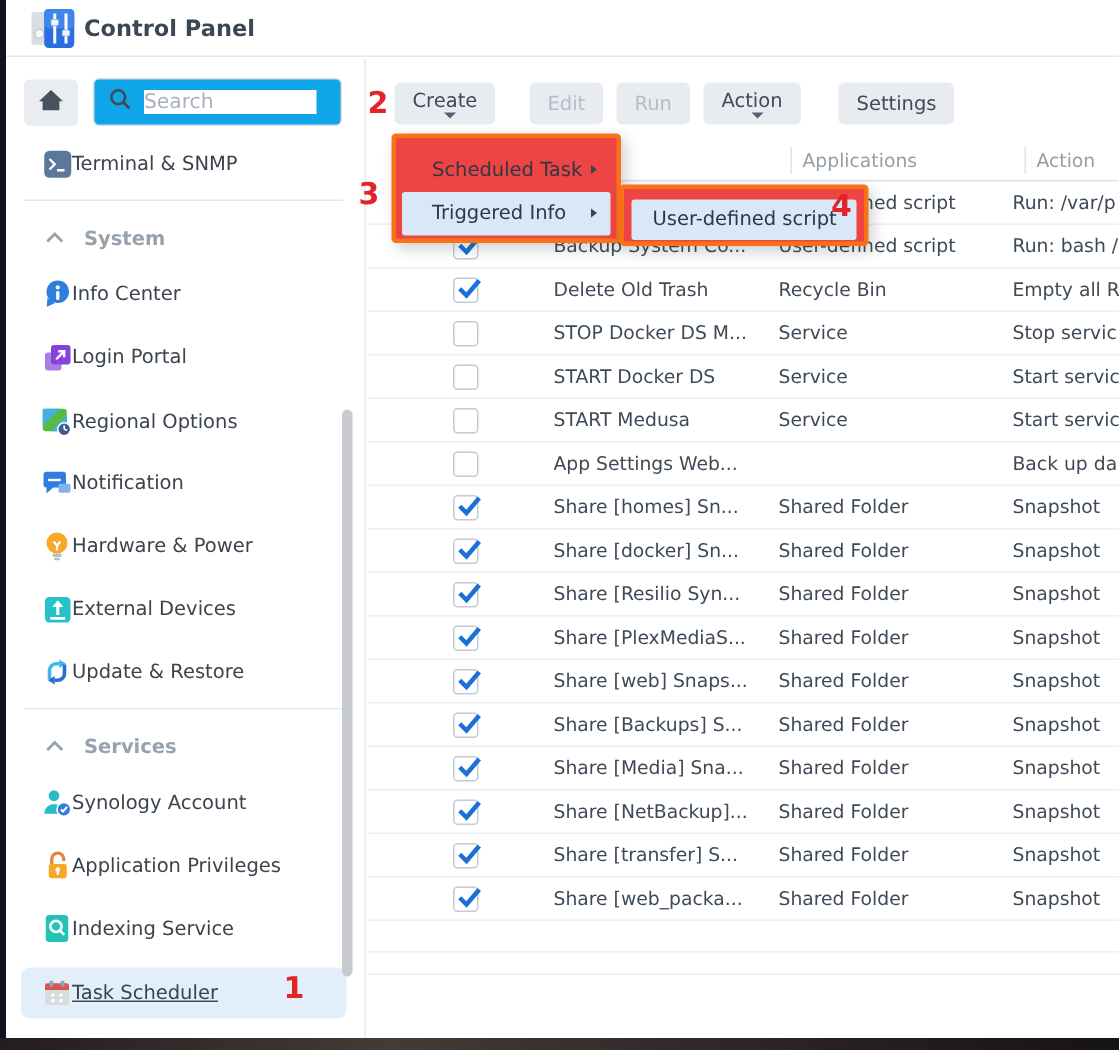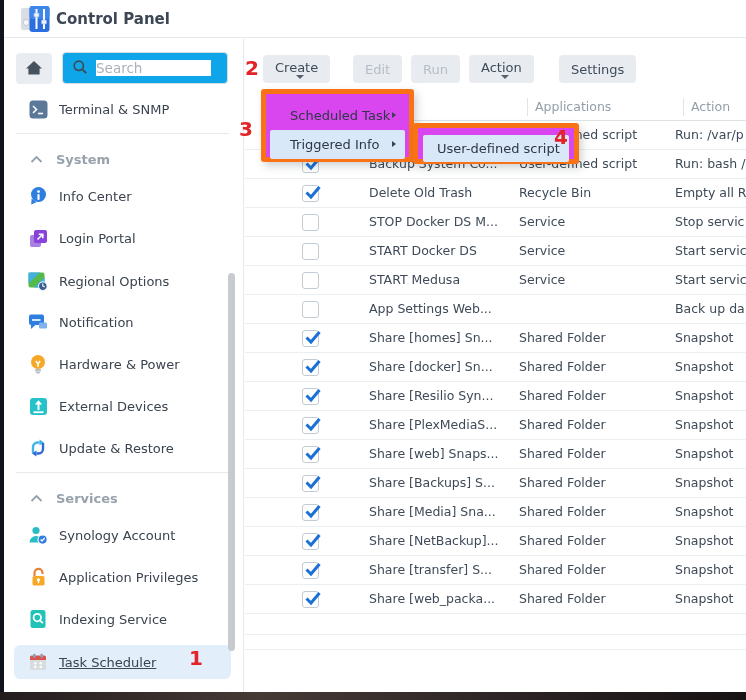--- a/index.html
+++ b/index.html
@@ -29,21 +29,21 @@
   .search-box { position:absolute; left:58px; top:13px; width:166px; height:32px;
     border:1px solid #d7dce2; border-radius:4px; background:#0ea5e9;
     display:flex; align-items:center; padding:0 9px; }
   .search-box input { border:none; outline:none; width:115px; margin-left:8px;
     font-family:inherit; font-size:13.5px; color:#3e4a57; }
   .search-box input::placeholder { color:#a9b1bb; }
   .side-item { position:absolute; left:10px; width:220px; height:32px;
     display:flex; align-items:center; cursor:pointer; }
   .side-item .ic { width:20px; height:20px; margin-left:14px; flex:0 0 20px;
     display:flex; align-items:center; justify-content:center; }
-  .side-item .lb { margin-left:11px; font-size:13px; color:#3a434e; white-space:nowrap; }
+  .side-item .lb { font-size:13px; color:#3a434e; white-space:nowrap; }
   .side-section { position:absolute; left:10px; width:220px; height:32px;
     display:flex; align-items:center; cursor:pointer; }
   .side-section .chev { margin-left:16px; }
   .side-section .lb { margin-left:13px; font-size:13px; font-weight:bold; color:#98a2ac; }
   .side-divider { position:absolute; left:12px; width:213px; height:1px; background:#e7eaed; }
   .side-item.selected { background:#e3eefb; border-radius:6px; left:10px; width:217px; height:34px;text-decoration:underline; }
   .side-scrollbar { position:absolute; left:228px; top:273px; width:7px; height:378px;
     background:#c7cbd0; border-radius:4px; z-index:8; }
 
   
@@ -67,21 +67,21 @@
   .trow .name { left:124px; width:147px; }
   .trow .app  { left:274px; width:152px; }
   .trow .act  { left:430px; width:71px; }
   .cb { position:absolute; left:57px; top:6px; width:17px; height:17px;
     border:1px solid #c3ccd4; border-radius:3px; background:#fff; }
   .cb svg { display:none; position:absolute; left:0px; top:-3px; overflow:visible; }
   .cb.on svg { display:block; }
   .filler-line { position:absolute; left:0; width:501px; height:1px; background:#eceff2; }
 
   
-  .menu-panel { position:absolute; background:#d946ef; border:5px solid #f97316; border-radius:3px;
+  .menu-panel { position:absolute; background:#ef4444; border:3px solid #f97316; border-radius:3px;
     box-shadow:3px 4px 9px rgba(40,50,60,.22); z-index:60; }
   #create-menu { left:261px; top:89px; width:153px; height:73px; padding-top:7px; }
   .menu-item { position:relative; height:29px; margin:0 4px; border-radius:2px;
     display:flex; align-items:center; padding-left:20px; font-size:13px; color:#2e3844; cursor:pointer; }
   .menu-item.hl { background:#d8e8f8; }
   .menu-arrow { position:absolute; right:9px; top:11px; width:0; height:0;
     border-top:3.5px solid transparent; border-bottom:3.5px solid transparent; border-left:4.5px solid #39424d; }
   #sub-menu { left:413px; top:123px; width:166px; height:41px; padding-top:7px; z-index:65; }
   #sub-menu .menu-item { height:27px; margin:0 5px; padding-left:14px; }
 

